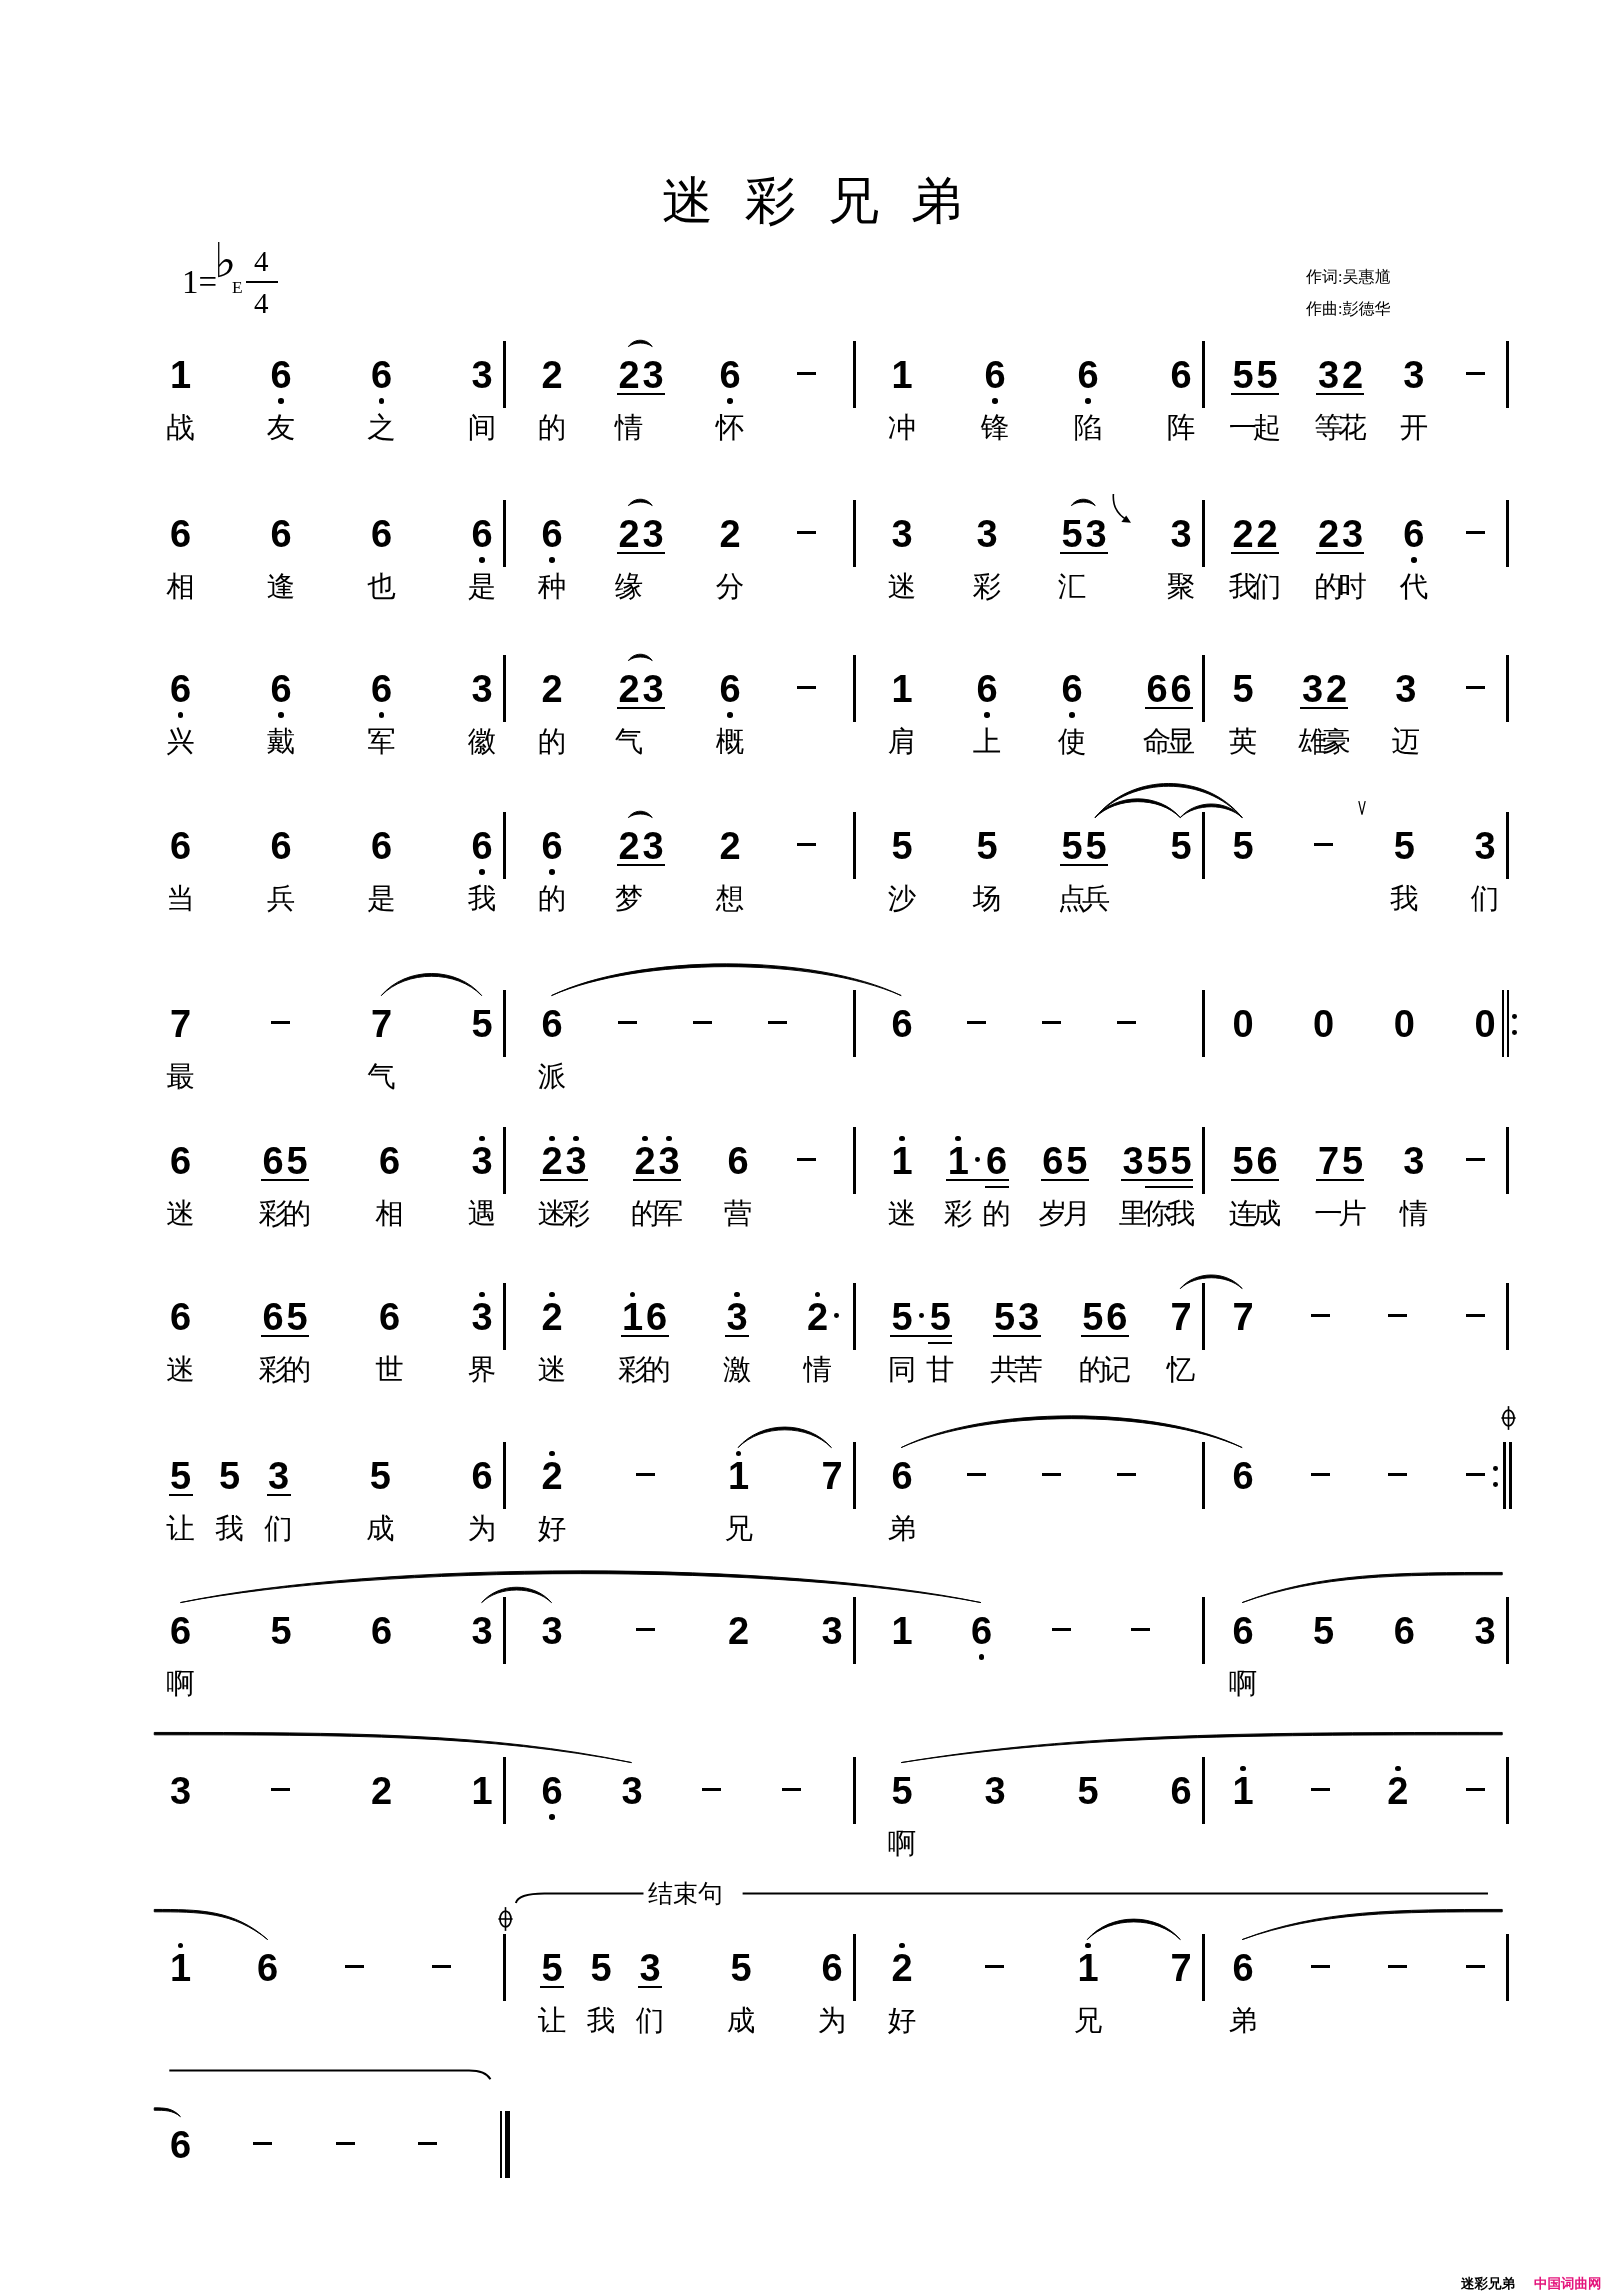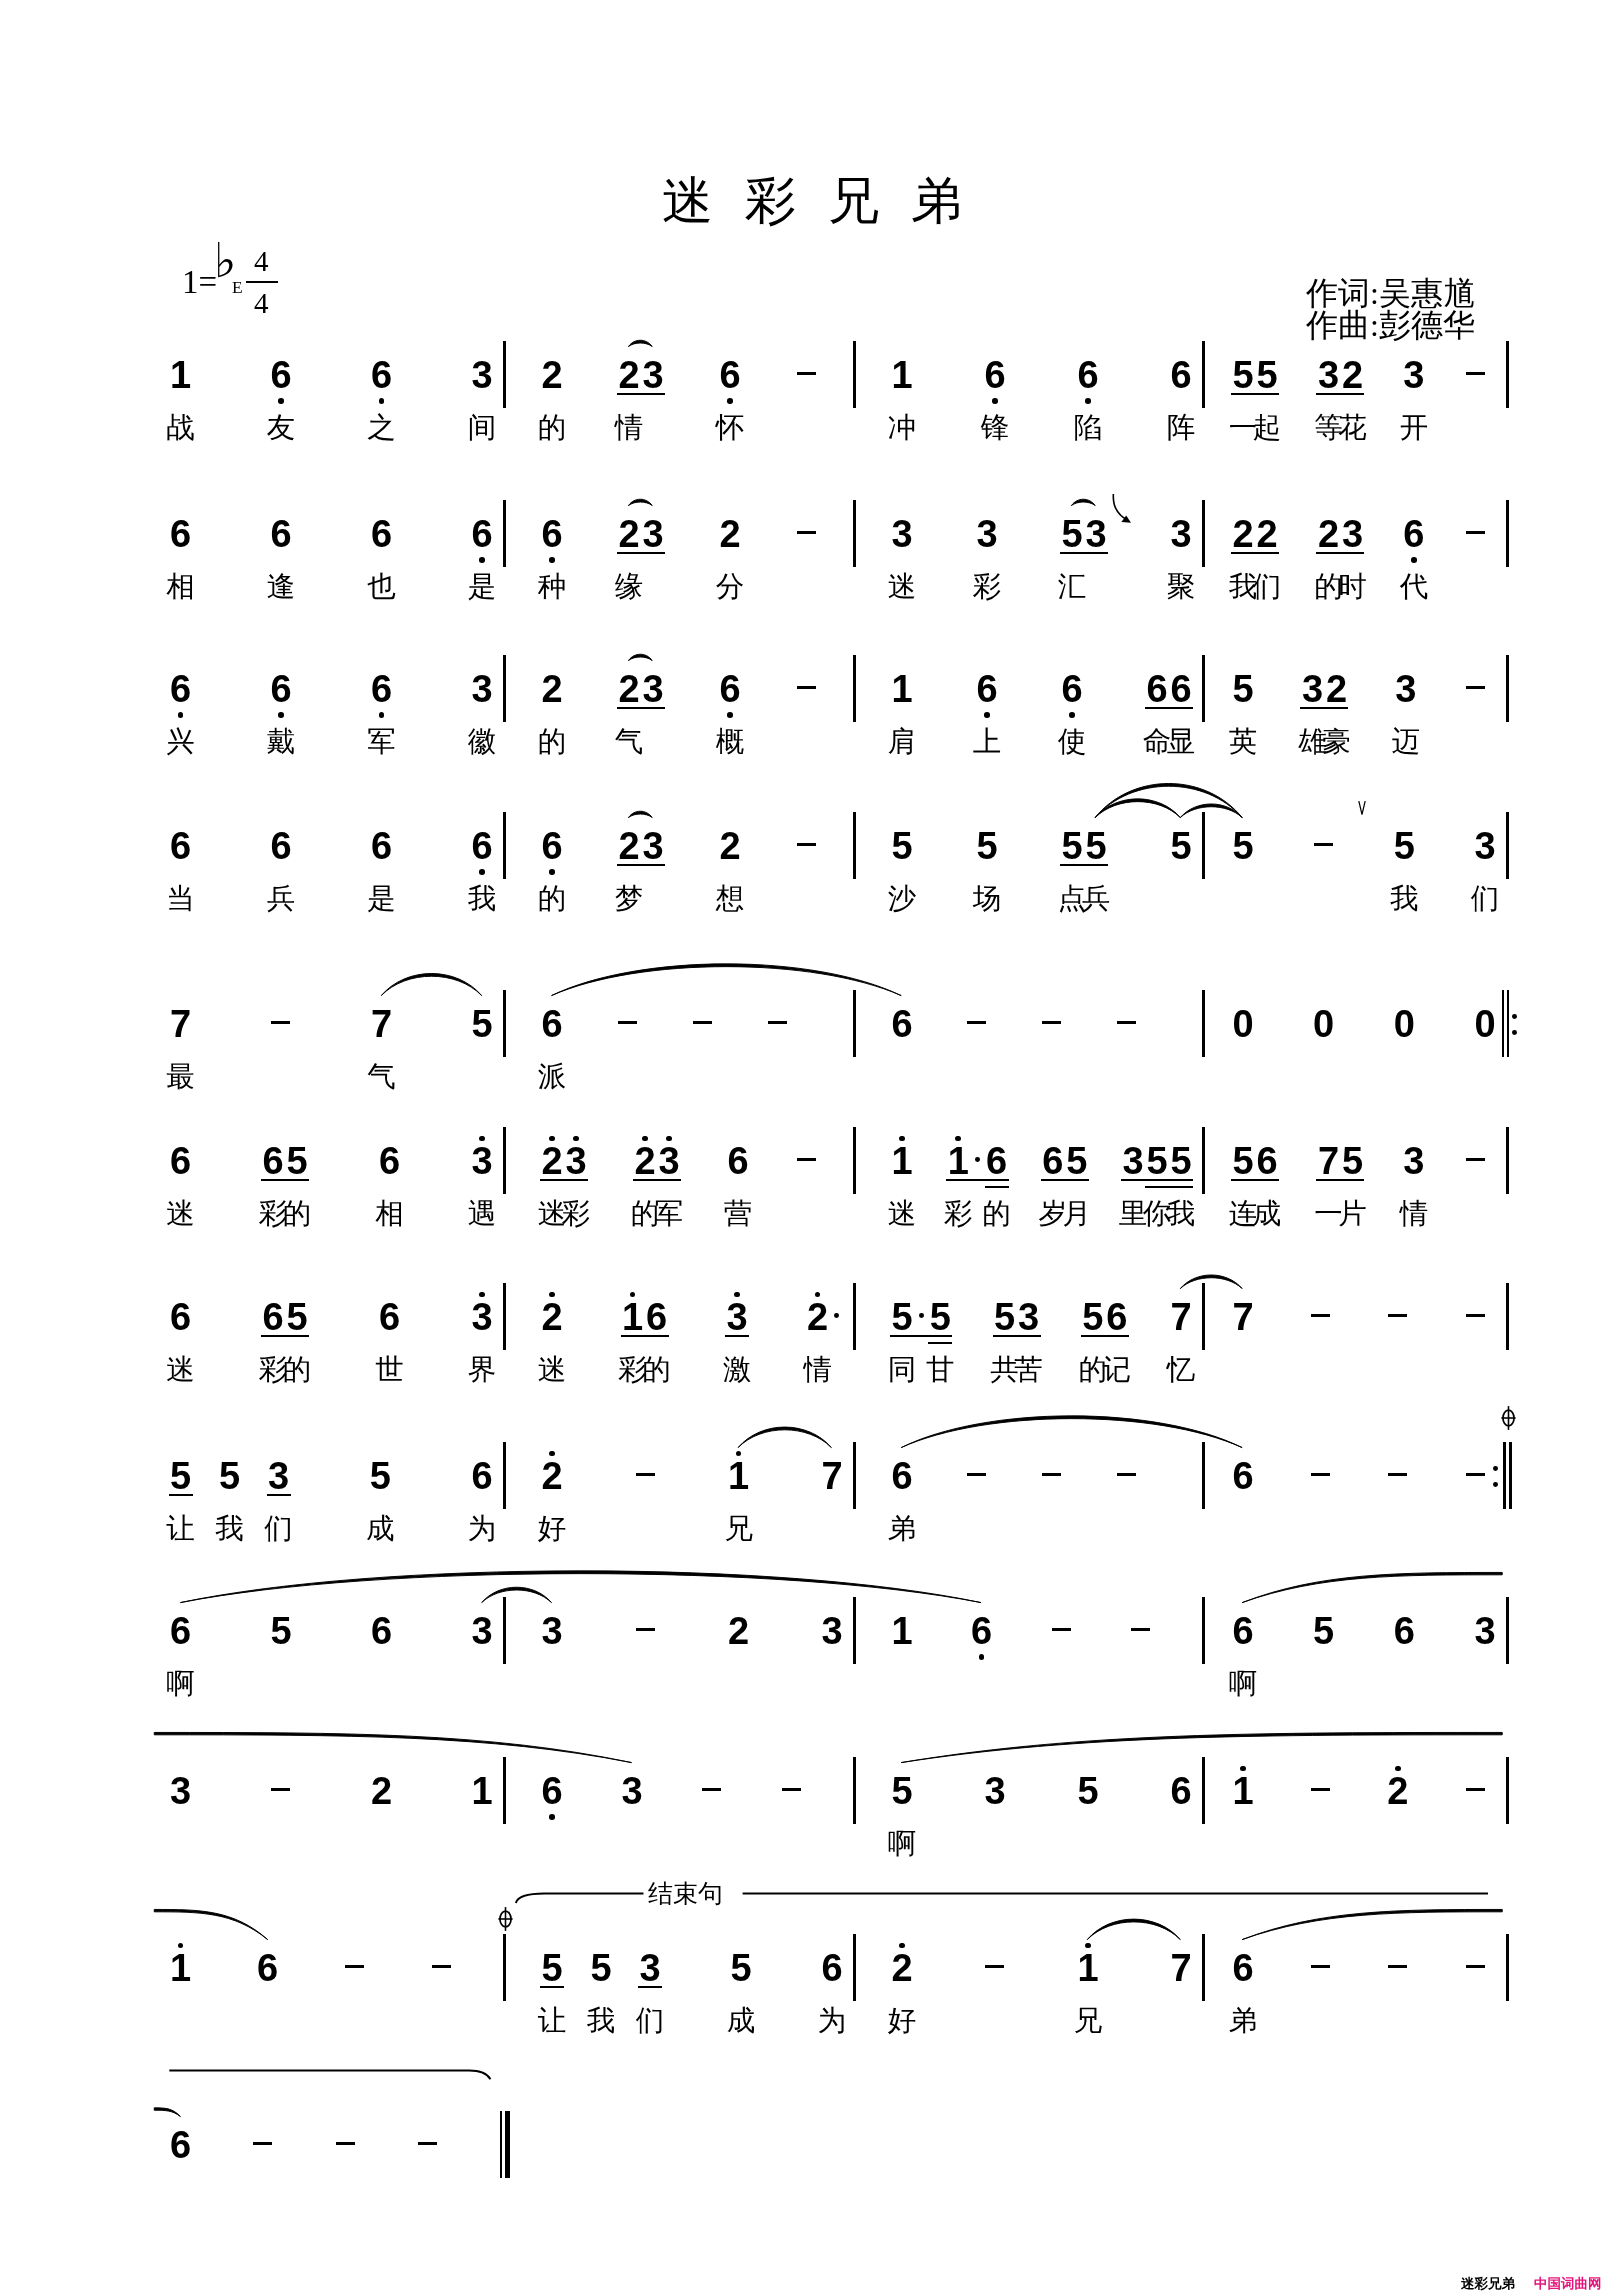--- a/index.html
+++ b/index.html
@@ -18,21 +18,21 @@
   .key-prefix { position: absolute; left: 182px; top: 266px; font-family: "Liberation Serif", serif; font-size: 33px; line-height: 33px; }
   .key-acc    { position: absolute; left: 214px; top: 236px; font-family: "DejaVu Sans", sans-serif; font-size: 48px; line-height: 48px; }
   .key-tonic  { position: absolute; left: 232px; top: 279px; font-family: "Liberation Serif", serif; font-size: 17.4px; line-height: 17.4px; }
   .time-num, .time-den {
     position: absolute; left: 251px; width: 20.6px; text-align: center;
     font-family: "Liberation Serif", serif; font-size: 29px; line-height: 29px;
   }
   .time-num { top: 247px; }
   .time-den { top: 289px; }
   .time-line { position: absolute; left: 246px; top: 281px; width: 32px; height: 1.6px; background: #000; }
-  .credits { position: absolute; left: 1306px; top: 261px; font-family: Liberation Serif, serif; font-size: 32px; line-height: 32px; white-space: nowrap; margin-top: 16px; }
+  .credits { position: absolute; left: 1306px; top: 261px; font-family: Liberation Serif, serif; font-size: 16px; line-height: 32px; white-space: nowrap; }
   .credits div { display: block; }
 
   
   .row { position: absolute; left: 159px; width: 1348px; height: 119px; }
   .row-1 { top: 341px; }  .row-2 { top: 500px; }  .row-3 { top: 655px; }
   .row-4 { top: 812px; } .row-5 { top: 990px; } .row-6 { top: 1127px; }
   .row-7 { top: 1283px; } .row-8 { top: 1442px; } .row-9 { top: 1597px; }
   .row-10 { top: 1757px; } .row-11 { top: 1934px; } .row-12 { top: 2111px; }
 
   .measures { display: grid; grid-template-columns: 346px 350px 349px 304px; height: 67px; }

